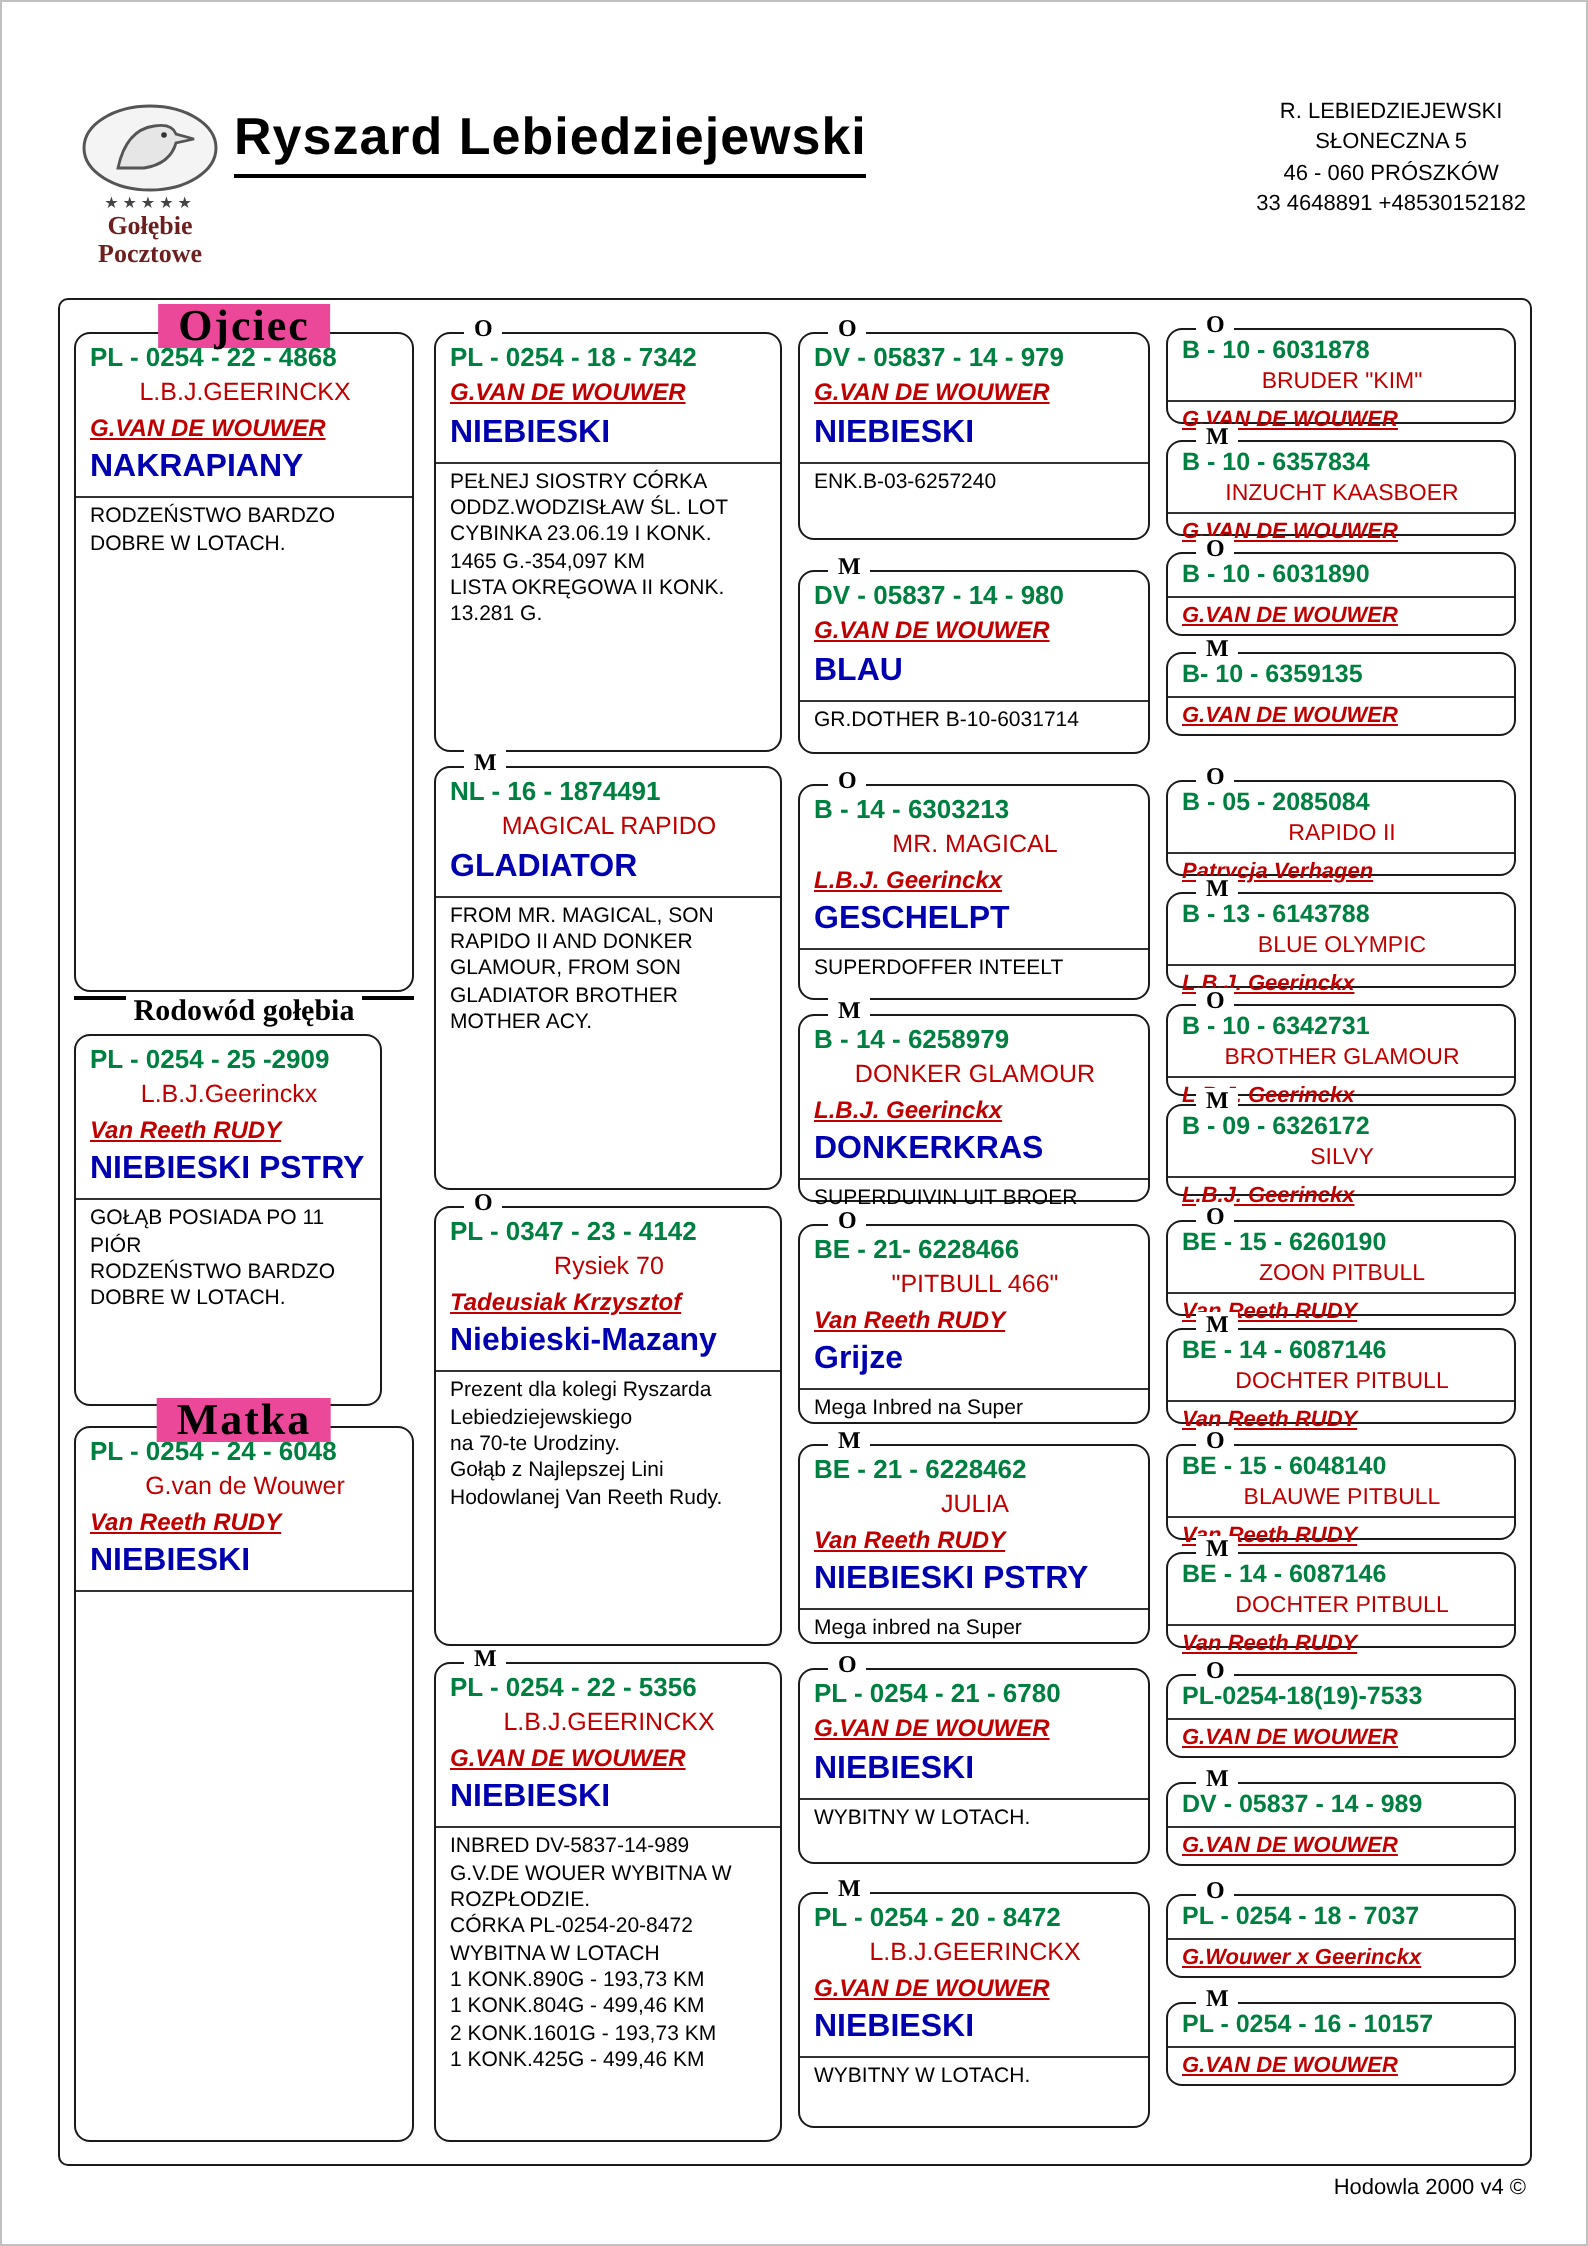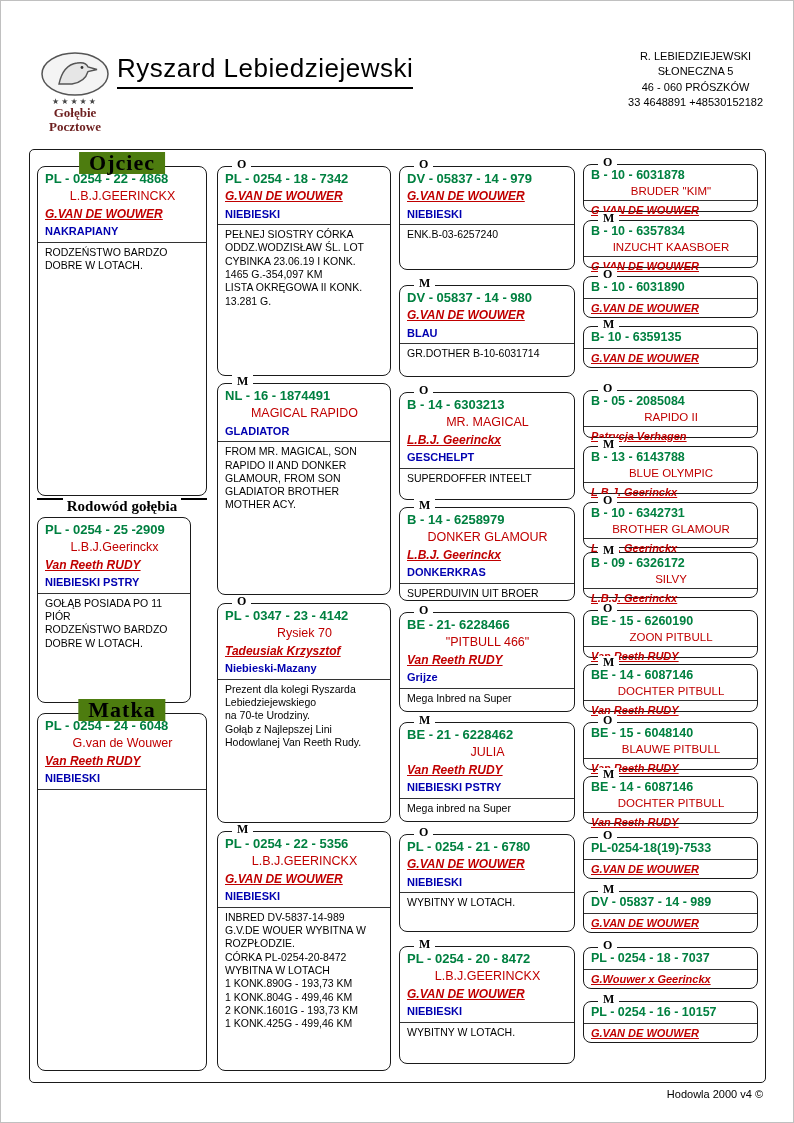--- a/index.html
+++ b/index.html
@@ -20,47 +20,47 @@
     color:#000;
     overflow:hidden;
   }
   
   .brand{position:absolute;left:34px;top:50px;width:80px;text-align:center;}
   .brand svg{display:block;margin:0 auto;}
   .brand .stars{font-size:8px;letter-spacing:2px;color:#444;line-height:1;margin-top:1px;}
   .brand .bline{font-family:"Liberation Serif",serif;font-weight:bold;font-size:13px;line-height:1.1;color:#6d1f1f;}
   .page-title{
     position:absolute;left:116px;top:52px;
-    font-size:26px;font-weight:normal;letter-spacing:.5px;
+    font-size:26px;font-weight:bold;letter-spacing:.5px;
     border-bottom:2.5px solid #000;padding-bottom:3px;
   }
   .address{position:absolute;right:30px;top:48px;text-align:center;font-size:11px;line-height:1.4;}
   
   .frame{position:absolute;left:28px;top:148px;width:737px;height:934px;
     border:1.5px solid var(--line-c);border-radius:5px;box-sizing:border-box;}
   
   .pbox{
     position:absolute;box-sizing:border-box;background:#fff;
     border:1.4px solid var(--line-c);border-radius:8px;
     padding:4px 6px 3px 7px;
   }
   .marker{
     position:absolute;top:-9px;left:14px;background:#fff;padding:0 5px;
     font-family:"Liberation Serif",serif;font-weight:bold;font-size:12px;color:#000;line-height:1;
   }
   .big-label{
     position:absolute;top:-15px;left:50%;transform:translateX(-50%);
-    background:#4d7c0f;padding:0 10px;white-space:nowrap;
+    background:#ec4899;padding:0 10px;white-space:nowrap;
     font-family:"Liberation Serif",serif;font-weight:bold;font-size:22px;letter-spacing:1px;line-height:1;
   }
   .ring{color:var(--ring-c);font-weight:bold;font-size:13px;line-height:1.25;margin-bottom:2px;white-space:nowrap;}
   .bname{color:var(--name-c);font-weight:normal;font-size:12.5px;line-height:1.25;margin-bottom:2px;white-space:nowrap;text-align:center;}
   .owner{color:var(--name-c);font-weight:bold;font-style:italic;font-size:12px;
          text-decoration:underline;line-height:1.3;margin-bottom:2px;white-space:nowrap;}
-  .strain{color:var(--strain-c);font-weight:bold;font-size:11px;line-height:1.3;margin-bottom:1px;white-space:nowrap;}
+  .strain{color:var(--strain-c);font-weight:bold;font-size:16px;line-height:1.3;margin-bottom:1px;white-space:nowrap;}
   .sep{border-top:1px solid #333;margin:3px -6px 3px -7px;height:0;}
   .desc{font-size:10.5px;line-height:1.27;color:#000;white-space:pre-line;}
   .g4 .ring{font-size:12.5px;margin-bottom:0;}
   .g4 .bname{font-size:11.5px;margin-bottom:0;}
   .g4 .owner{font-size:11px;margin-bottom:0;}
   .g4 .sep{margin:2px -6px 2px -7px;}
   .g4{padding-top:3px;}
   
   .ped-label-row{position:absolute;left:36px;top:497px;width:170px;display:flex;gap:4px;}
   .ped-label-row .hline{flex:1;height:1.5px;background:#000;}

